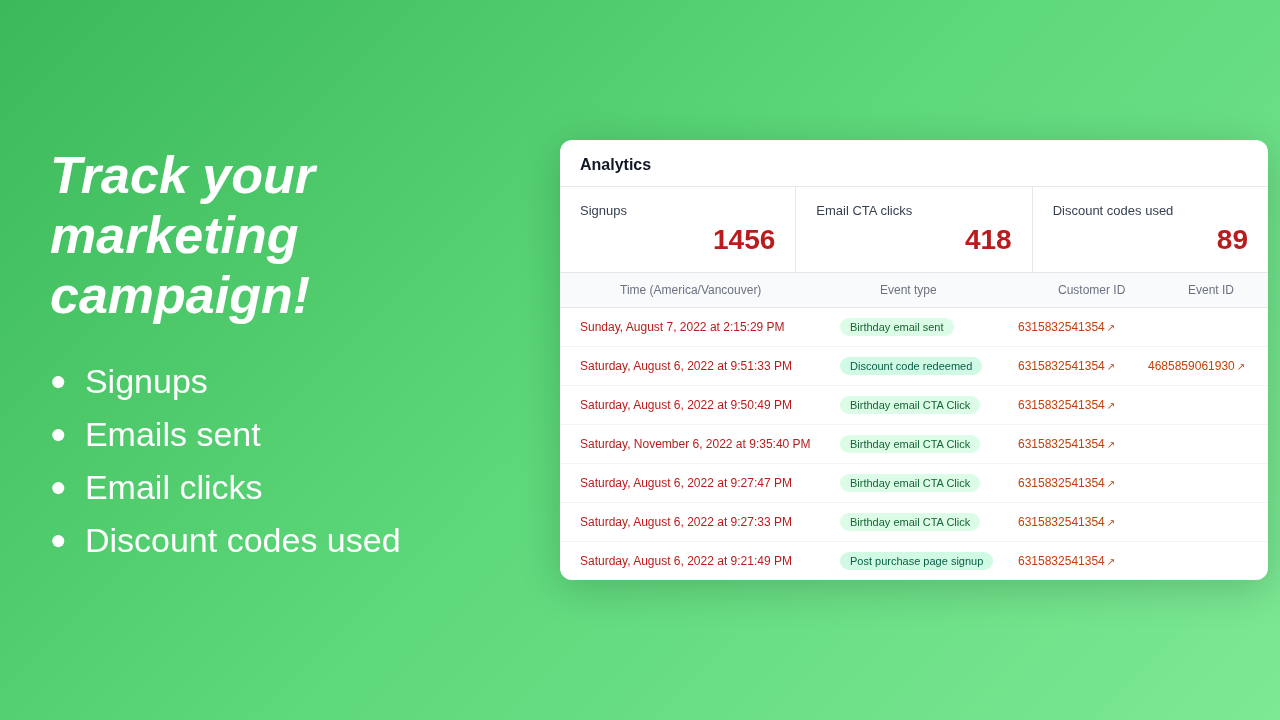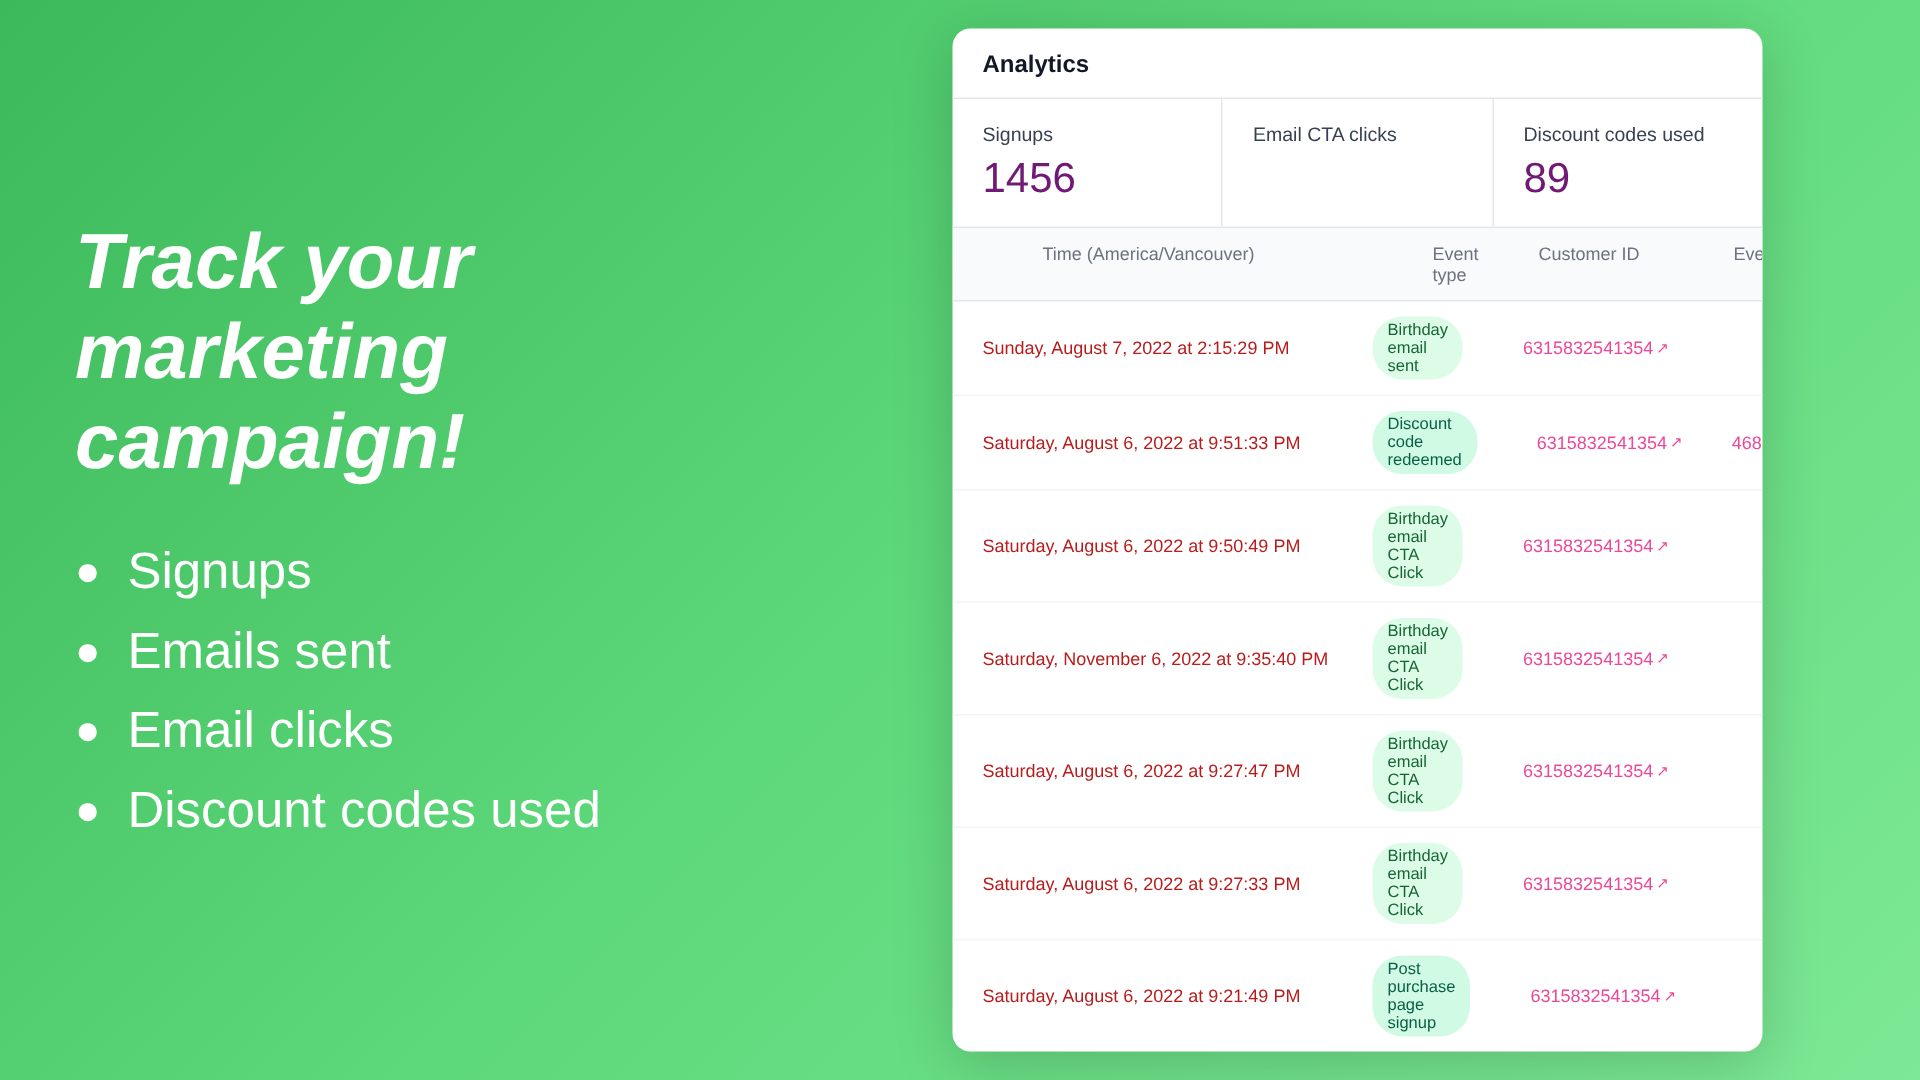--- a/index.html
+++ b/index.html
@@ -55,21 +55,21 @@
       display: flex;
       justify-content: center;
       align-items: center;
       padding: 20px 30px 20px 0;
     }
 
     .analytics-card {
       background: white;
       border-radius: 12px;
       box-shadow: 0 8px 40px rgba(0,0,0,0.18);
-      width: 540px;
+      width: 708px;
       overflow: hidden;
     }
 
     .analytics-header {
       padding: 16px 20px 12px;
       border-bottom: 1px solid #e5e7eb;
     }
 
     .analytics-title {
       font-size: 16px;
@@ -93,22 +93,23 @@
     }
 
     .stat-label {
       font-size: 13px;
       color: #374151;
       margin-bottom: 6px;
     }
 
     .stat-value {
       font-size: 28px;
-      font-weight: 400;
-      color: #701a75;
+      font-weight: 700;
+      color: #b91c1c;
+      text-align: right;
     }
 
     .table-container {
       overflow: hidden;
     }
 
     .table-header {
       display: grid;
       grid-template-columns: 260px 1fr 130px 100px;
       padding: 10px 20px;
@@ -174,26 +175,25 @@
 
     .customer-cell {
       font-size: 12px;
     }
 
     .order-cell {
       font-size: 12px;
     }
 
     .link {
-      color: #ec4899;
+      color: #c2410c;
       text-decoration: none;
       display: inline-flex;
       align-items: center;
       gap: 2px;
-      margin-left: 40px;
     }
 
     .link::after {
       content: '↗';
       font-size: 10px;
     }
   </style>
 </head>
 <body>
 
@@ -216,20 +216,21 @@
     </div>
 
     <div class="stats-row">
 
     <div class="stat-box">
       <div class="stat-label">Signups</div>
       <div class="stat-value">1456</div>
     </div>
         <div class="stat-box">
       <div class="stat-label">Email CTA clicks</div>
+      <div class="stat-value">418</div>
     </div>
         <div class="stat-box">
       <div class="stat-label">Discount codes used</div>
       <div class="stat-value">89</div>
     </div>
       </div>
 
     <div class="table-container">
       <div class="table-header">
 

